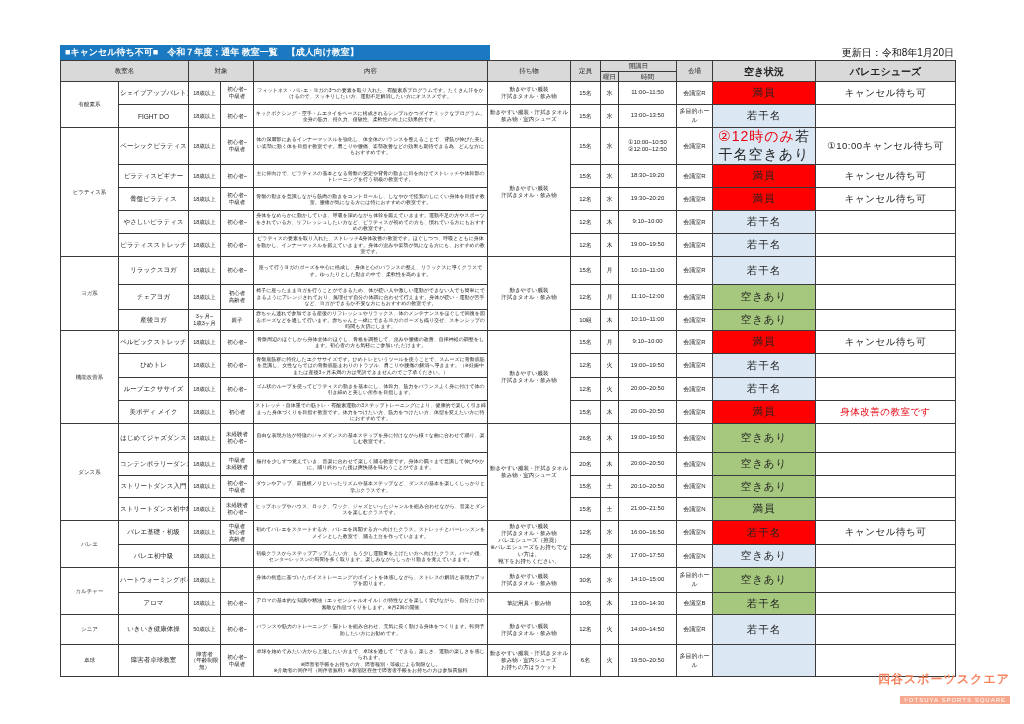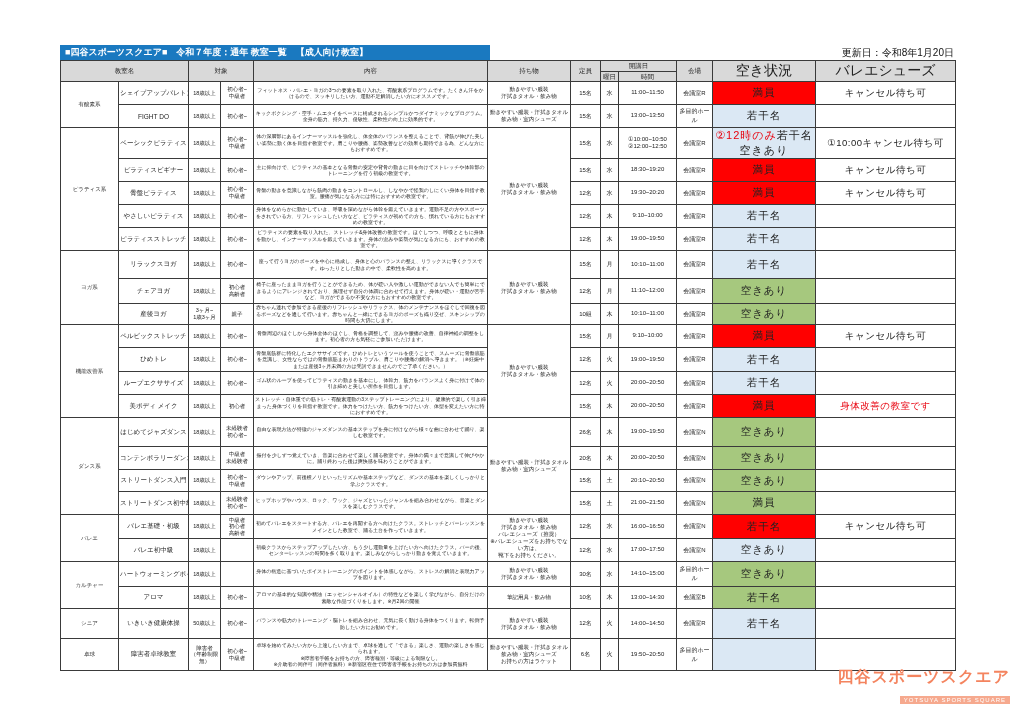--- a/index.html
+++ b/index.html
@@ -18,47 +18,47 @@
   }
   table.sched{
     position:absolute;left:60px;top:60px;width:895px;
     border-collapse:collapse;table-layout:fixed;
   }
   table.sched th,table.sched td{
     border:1px solid #3a3a3a;padding:0 1px;overflow:hidden;
     text-align:center;vertical-align:middle;box-sizing:border-box;
   }
   thead th{background:#d9d9d9;font-weight:normal;font-size:6.5px;line-height:1.1;}
-  thead th.big{font-size:14px;font-weight:normal;color:#222;}
+  thead th.big{font-size:10px;font-weight:bold;color:#222;}
   thead tr.h1 th{height:11px;}
   thead tr.h2 th{height:10px;}
   td.cat{font-size:5.5px;color:#333;line-height:1.2;}
   td.cname{font-size:6.5px;position:relative;white-space:nowrap;}
   td.age{font-size:5.5px;white-space:pre-line;line-height:1.2;}
   td.lvl{font-size:5.5px;white-space:pre-line;line-height:1.2;}
   td.desc{font-size:5px;text-align:left;line-height:1.3;color:#222;padding:1px 2px;}
   td.items{font-size:5.5px;line-height:1.25;white-space:pre-line;}
   td.cap,td.day,td.venue{font-size:6px;}
   td.time{font-size:6px;white-space:pre-line;line-height:1.25;}
   td.status{font-size:10.5px;color:#222;letter-spacing:1px;}
   td.status .pfx{color:#e8000d;}
   td.status.bg-red{background:#ff0000;}
   td.status.bg-blue{background:#dbe8f4;}
   td.status.bg-green{background:#a6c87e;}
   td.cancel{font-size:9.5px;color:#222;letter-spacing:0.5px;}
   td.cancel.red{color:#e8000d;}
   .logo{position:absolute;right:14px;bottom:18px;text-align:right;}
-  .logo .jp{color:#f4845f;font-size:16px;font-weight:bold;letter-spacing:1px;}
+  .logo .jp{color:#f4845f;font-size:12px;font-weight:bold;letter-spacing:1px;}
   .logo .en{display:inline-block;background:#f6a98e;color:#fff;font-size:6px;
     letter-spacing:1px;padding:1px 4px;margin-top:1px;}
 </style>
 </head>
 <body>
 
-<div class="titlebar">■四谷スポーツスクエア■　令和７年度：通年 教室一覧　【成人向け教室】</div>
+<div class="titlebar">■キャンセル待ち不可■　令和７年度：通年 教室一覧　【成人向け教室】</div>
 <div class="updated">更新日：令和8年1月20日</div>
 
 <table class="sched">
   <colgroup>
     <col style="width:58px">
       <col style="width:70px">
       <col style="width:32px">
       <col style="width:33px">
     <col style="width:234px">
       <col style="width:83px">
@@ -124,21 +124,21 @@
         <td class="lvl">初心者~
 中級者</td>
         <td class="desc" style="white-space: pre-line;">体の深層部にあるインナーマッスルを強化し、体全体のバランスを整えることで、背筋が伸びた美しい姿勢に動く体を目指す教室です。肩こりや腰痛、姿勢改善などの効果も期待できる為、どんな方にもおすすめです。</td>
         <td class="items" rowspan="5">動きやすい服装
 汗拭きタオル・飲み物</td>
         <td class="cap">15名</td>
         <td class="day">水</td>
         <td class="time">①10:00~10:50
 ②12:00~12:50</td>
         <td class="venue">会議室R</td>
-        <td class="status bg-blue" style="font-size: 11px;"><span class="pfx">②12時のみ</span>若干名空きあり</td>
+        <td class="status bg-blue" style="font-size: 14px;"><span class="pfx">②12時のみ</span>若干名空きあり</td>
         <td class="cancel">①10:00キャンセル待ち可</td>
       </tr>
       <tr style="height: 23px;">
         <td class="cname"><span>ピラティスビギナー</span></td>
         <td class="age">18歳以上</td>
         <td class="lvl">初心者~</td>
         <td class="desc" style="white-space: pre-line;">主に仰向けで、ピラティスの基本となる骨盤の安定や背骨の動きに目を向けてストレッチや体幹部のトレーニングを行う初級の教室です。</td>
         <td class="cap">15名</td>
         <td class="day">水</td>
         <td class="time">18:30~19:20</td>

